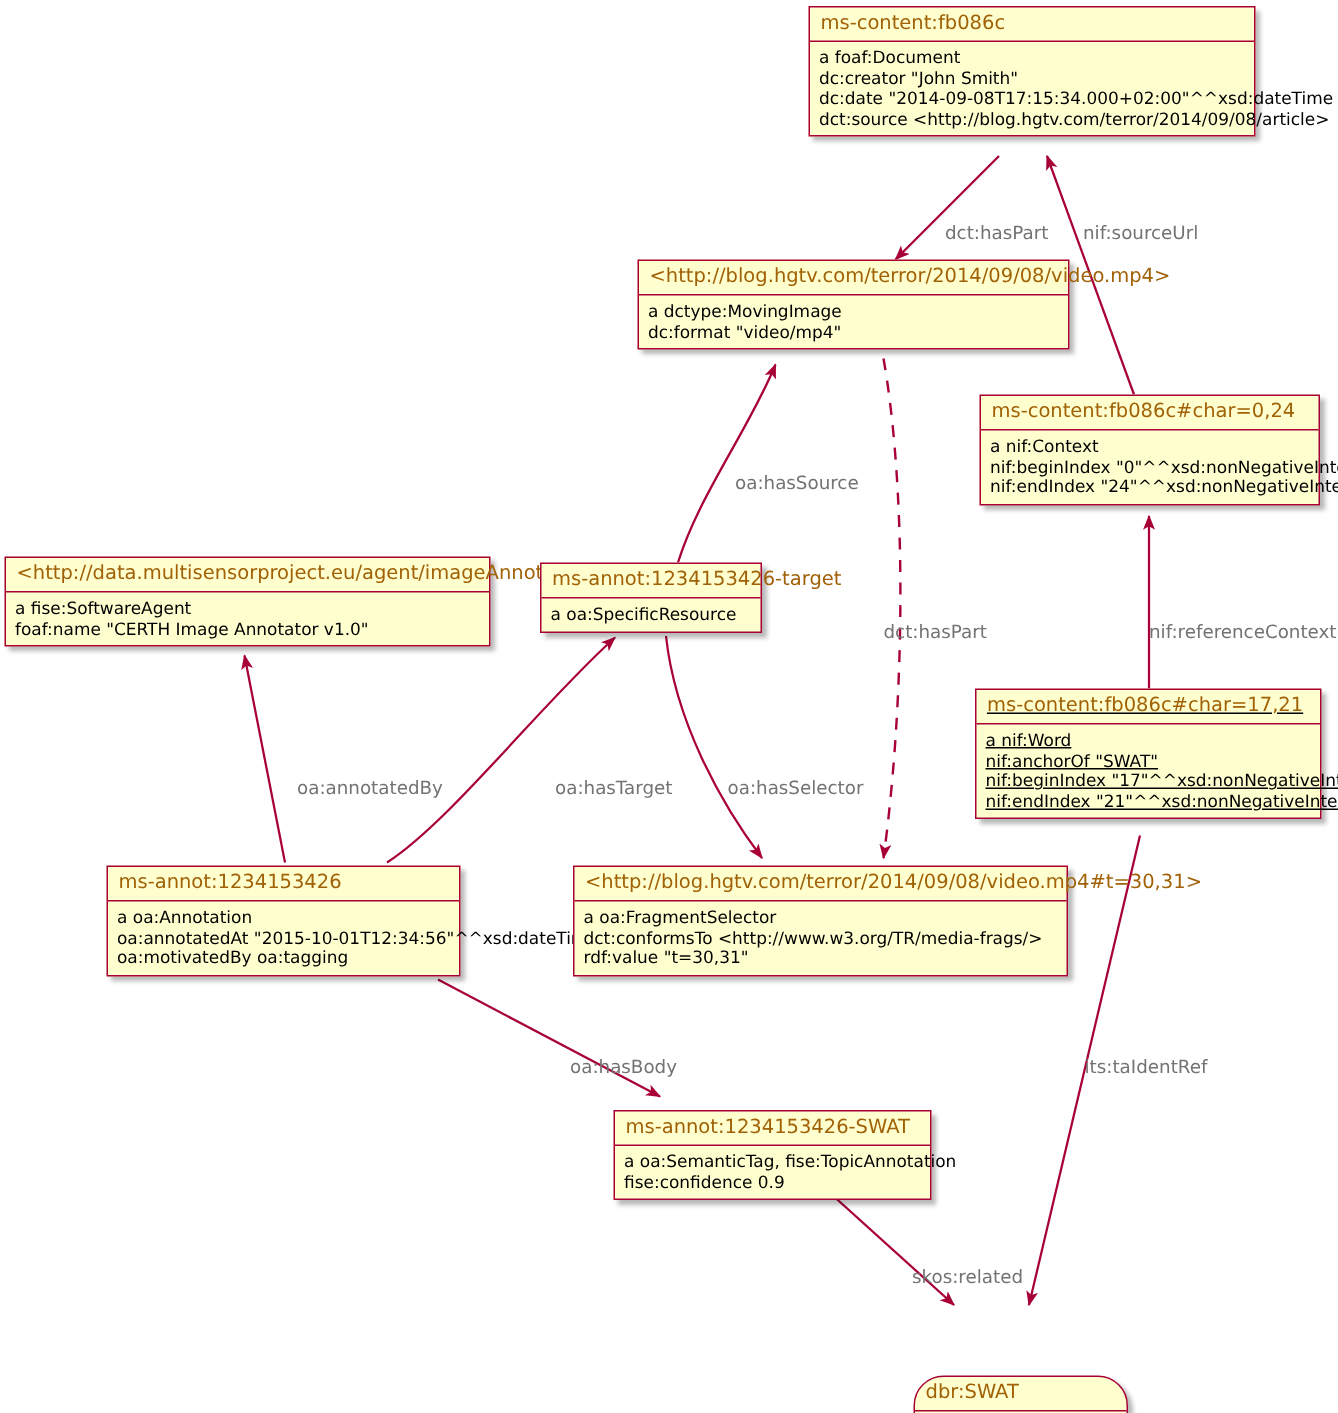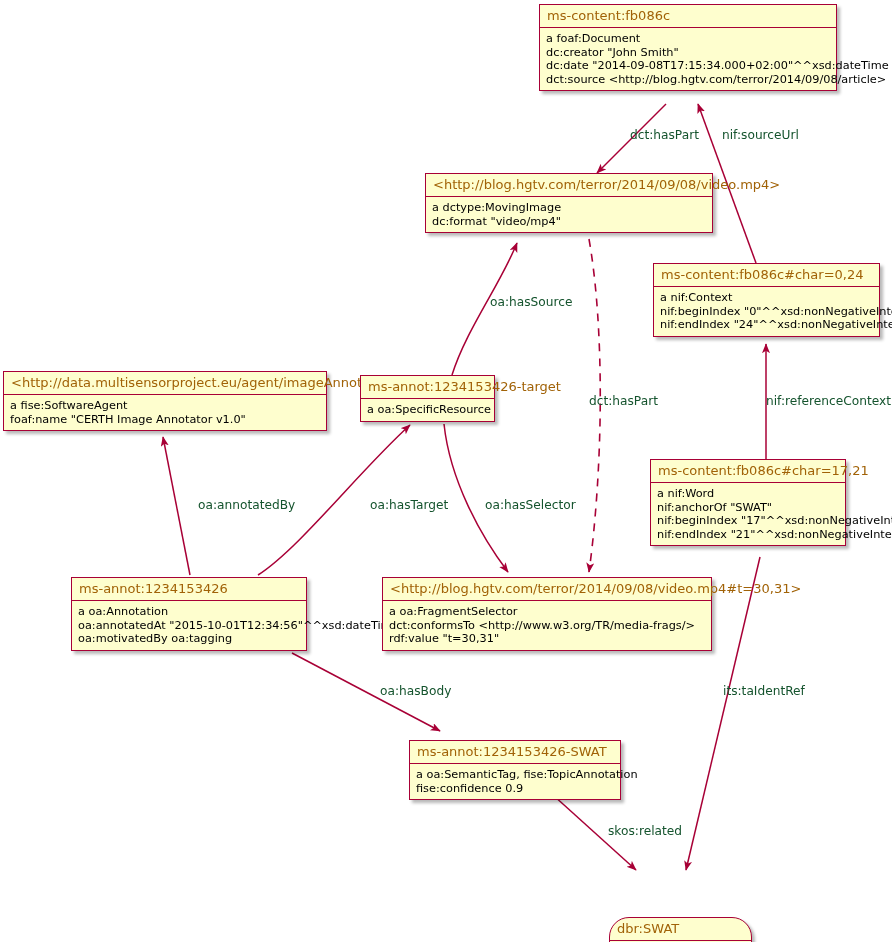--- a/index.html
+++ b/index.html
@@ -49,24 +49,25 @@
     color: #000000;
     line-height: 13.6px;
     white-space: nowrap;
   }
   .node-body div {
     white-space: nowrap;
   }
   .edge-label {
     position: absolute;
     font-size: 12.2px;
-    color: #14532d;
+    color: #737373;
     white-space: nowrap;
     z-index: 6;
     background: transparent;
+    margin-top: 20px;
   }
 </style>
 </head>
 <body>
 
 <div id="diagram-root">
 
   <svg class="edges" viewBox="0 0 892 942">
     <defs>
       <marker id="arrow" markerWidth="11" markerHeight="11" refX="9.2" refY="4" orient="auto" markerUnits="userSpaceOnUse">
@@ -125,28 +126,28 @@
   </div>
 
   <div class="node" style="left:3px; top:371px; width:324px;">
     <div class="node-title">&lt;http://data.multisensorproject.eu/agent/imageAnnotator&gt;</div>
     <div class="node-body">
       <div>a fise:SoftwareAgent</div>
       <div>foaf:name "CERTH Image Annotator v1.0"</div>
     </div>
   </div>
 
-  <div class="node" style="left:360px; top:375px; width:135px;">
+  <div class="node" style="left:360px; top:375px; width:148px;">
     <div class="node-title">ms-annot:1234153426-target</div>
     <div class="node-body">
       <div>a oa:SpecificResource</div>
     </div>
   </div>
 
-  <div class="node" style="left:650px; top:459px; width:196px;">
+  <div class="node" style="left:650px; top:459px; width:231px;text-decoration:underline;">
     <div class="node-title">ms-content:fb086c#char=17,21</div>
     <div class="node-body">
       <div>a nif:Word</div>
       <div>nif:anchorOf "SWAT"</div>
       <div>nif:beginIndex "17"^^xsd:nonNegativeInteger</div>
       <div>nif:endIndex "21"^^xsd:nonNegativeInteger</div>
     </div>
   </div>
 
   <div class="node" style="left:71px; top:577px; width:236px;">

